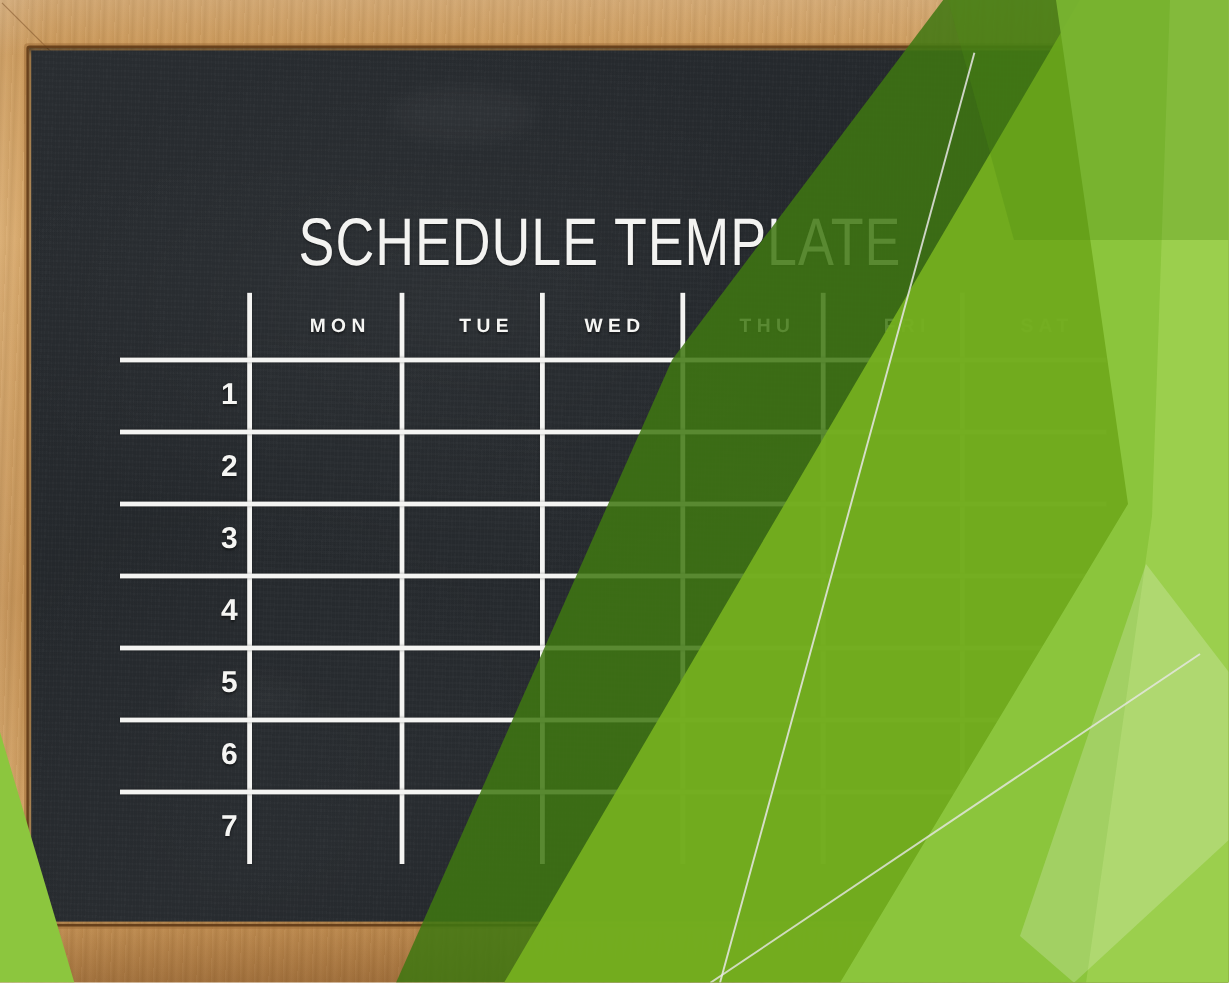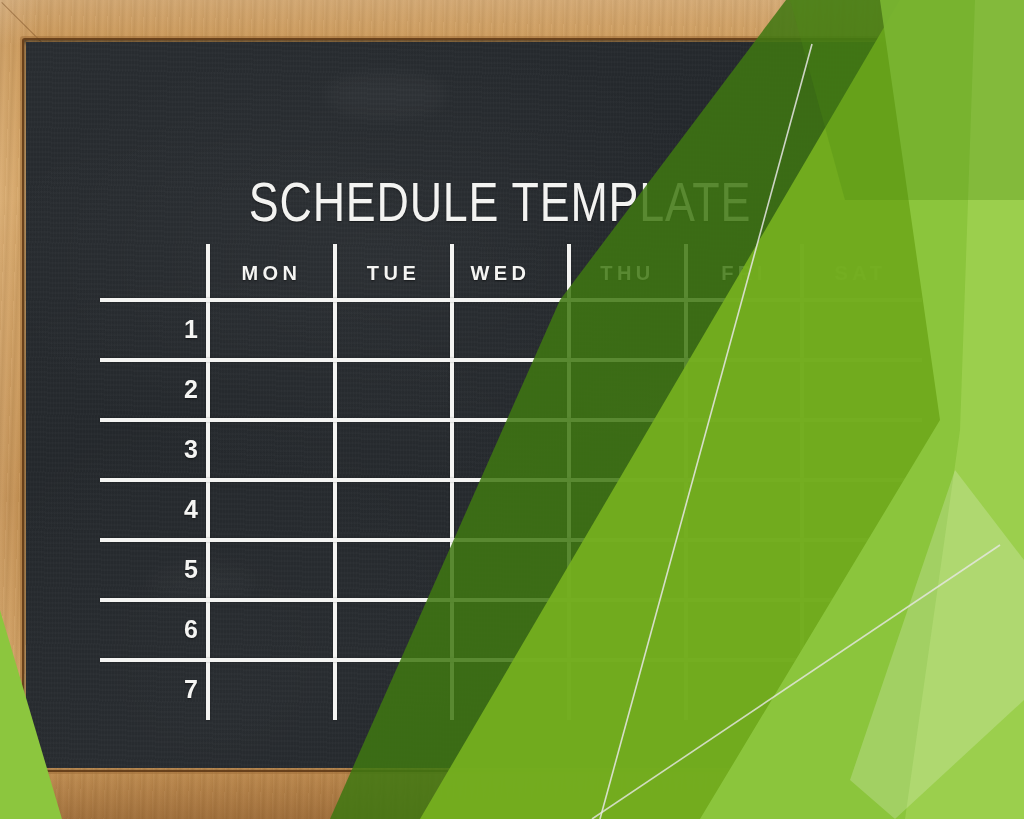--- a/index.html
+++ b/index.html
@@ -121,25 +121,26 @@
     height: 4px;
     background: #f4f4f2;
     box-shadow: 0 0 2px rgba(0,0,0,0.35);
   }
   .dayhead {
     position: absolute;
     top: 16px;
     height: 26px;
     line-height: 26px;
     color: #f5f5f3;
-    font-size: 20px;
+    font-size: 16px;
     font-weight: 700;
     letter-spacing: 4.5px;
     text-align: center;
     text-shadow: 0 1px 2px rgba(0,0,0,0.5);
+    padding-left: 12px;
   }
   .rownum {
     position: absolute;
     left: 0;
     width: 98px;
     height: 34px;
     line-height: 34px;
     text-align: right;
     color: #f5f5f3;
     font-size: 25px;

